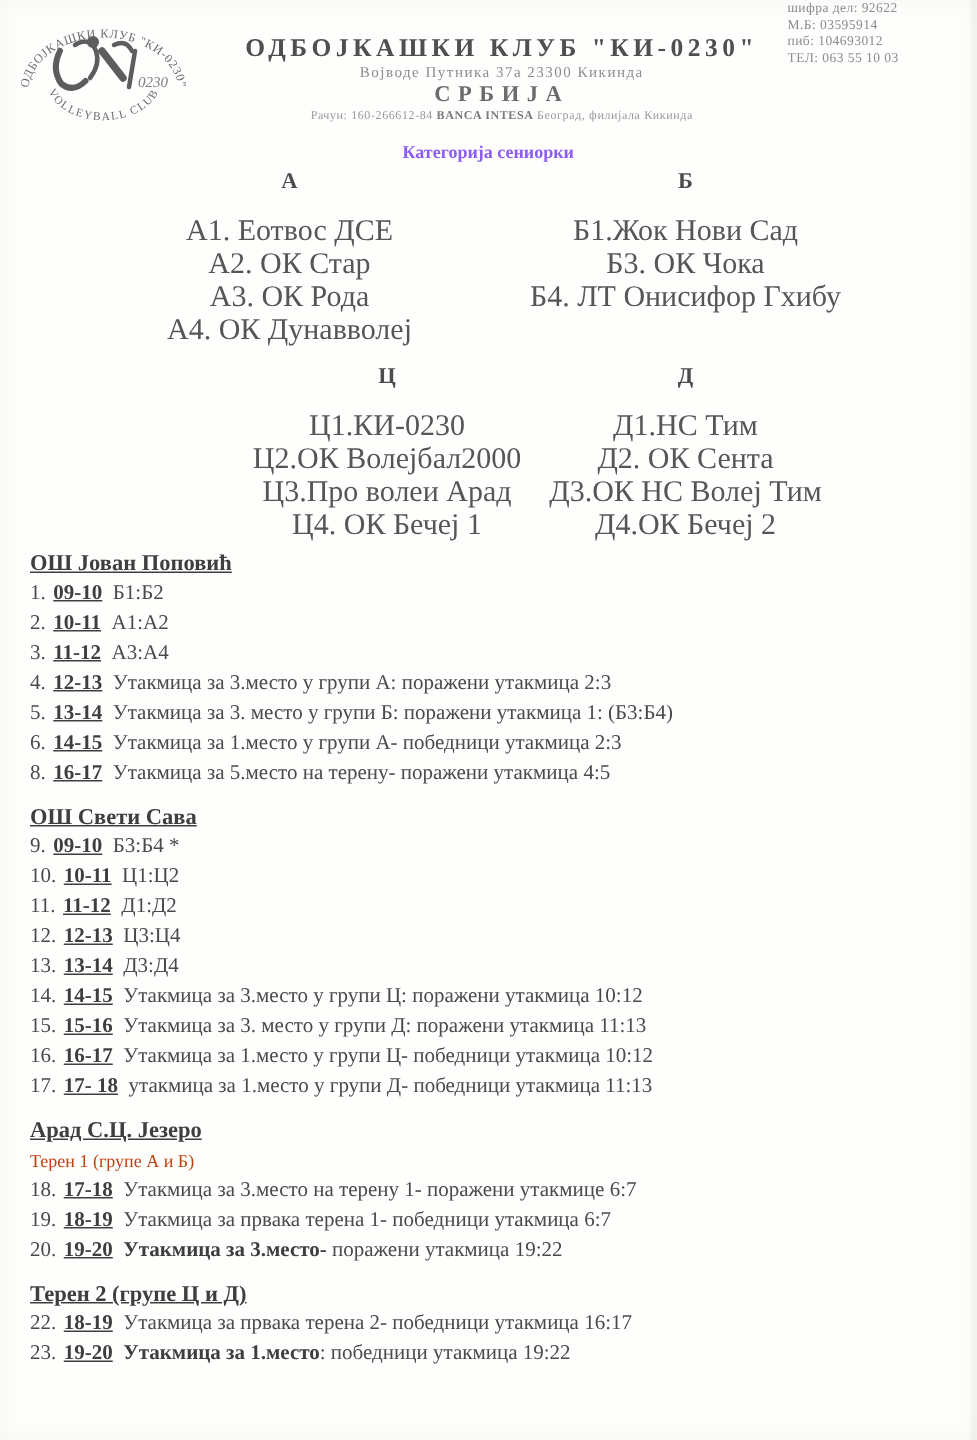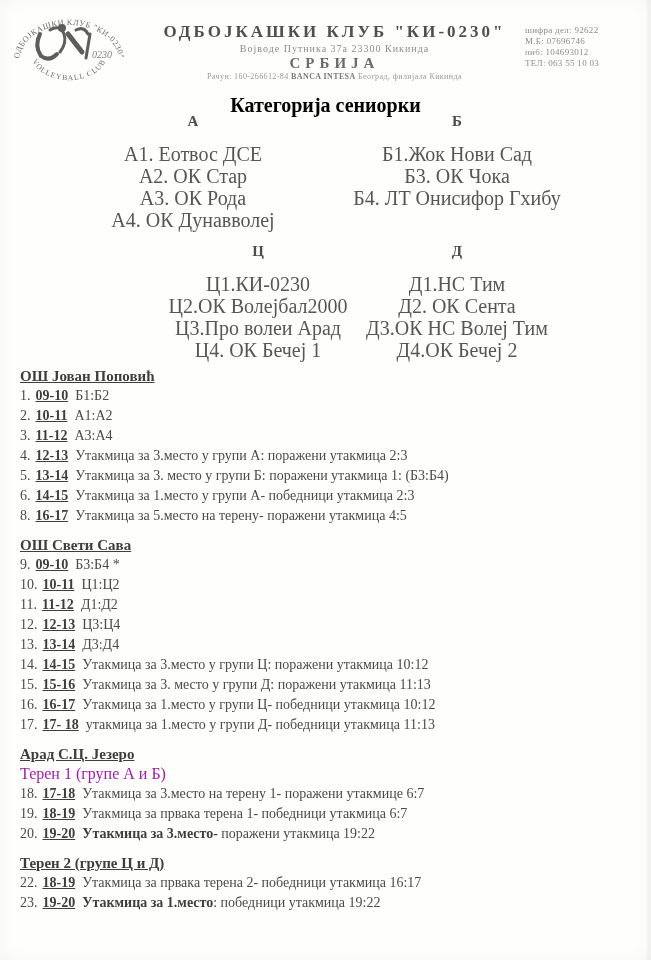--- a/index.html
+++ b/index.html
@@ -25,45 +25,45 @@
   .head-center{flex:1 1 auto;text-align:center;padding-top:22px;}
   .club-title{
     font-size:17px;font-weight:bold;letter-spacing:3px;
     color:#4f4f4f;white-space:nowrap;
   }
   .club-address{font-size:10px;color:#8d8d8d;margin-top:1px;letter-spacing:1px;}
   .country{font-size:15px;font-weight:bold;letter-spacing:5px;color:#6b6b6b;margin-top:1px;}
   .account{font-size:8px;color:#9a9a9a;margin-top:0;letter-spacing:.4px;white-space:nowrap;}
   .account .bank{font-weight:bold;color:#7b7b7b;}
   .head-info{
-    flex:0 0 126px;width:126px;padding-top:25px;
+    flex:0 0 126px;width:126px;
     font-size:9px;line-height:11px;color:#8c8c8c;text-align:left;
     letter-spacing:.3px;
   }
   
   .category-title{
     position:absolute;top:94px;left:0;right:0;
-    text-align:center;font-size:20px;font-weight:bold;color:#000000;
+    text-align:center;font-size:12px;font-weight:bold;color:#8b5cf6;
   }
   .group{position:absolute;width:306px;text-align:center;}
   .group-a{left:40px;top:113px;}
   .group-b{left:304px;top:113px;}
   .group-c{left:105px;top:243px;}
   .group-d{left:304px;top:243px;}
   .group-label{font-size:15px;font-weight:bold;color:#4c4c4c;margin-bottom:13px;}
   .team{font-size:20px;line-height:22px;color:#565656;}
   .group .team:first-of-type{margin-top:10px;}
   
   .schedule{position:absolute;top:366px;left:20px;right:10px;}
   .venue + .venue{margin-top:9px;}
   .venue-title{
     font-size:15px;font-weight:bold;color:#3e3e3e;
     text-decoration:underline;line-height:20px;
   }
-  .venue-subtitle{font-size:16px;color:#a21caf;line-height:20px;}
+  .venue-subtitle{font-size:12px;color:#c2410c;line-height:20px;}
   .row{font-size:14px;line-height:20px;color:#4a4a4a;white-space:nowrap;}
   .row .num{display:inline-block;margin-right:5px;}
   .row .time{font-weight:bold;text-decoration:underline;color:#3e3e3e;margin-right:7px;}
   .row .bold{font-weight:bold;color:#3e3e3e;}
   
   .scan-edge{position:absolute;top:0;bottom:0;right:0;width:4px;background:rgba(0,0,0,0.03);}
 </style>
 </head>
 <body>
 
@@ -102,21 +102,21 @@
       <div class="country">СРБИЈА</div>
       <div class="account">
         <span>Рачун: 160-266612-84</span>
         <span class="bank">BANCA INTESA</span>
         <span>Београд, филијала Кикинда</span>
       </div>
     </div>
 
     <div class="head-info">
       <div>шифра дел: 92622</div>
-      <div>М.Б: 07696746</div>
+      <div>М.Б: 03595914</div>
       <div>пиб: 104693012</div>
       <div>ТЕЛ: 063 55 10 03</div>
     </div>
   </header>
 
   <div class="category-title">Категорија сениорки</div>
 
   <div class="group group-a">
     <div class="group-label">А</div>
     <div class="team">А1. Еотвос ДСЕ</div>

